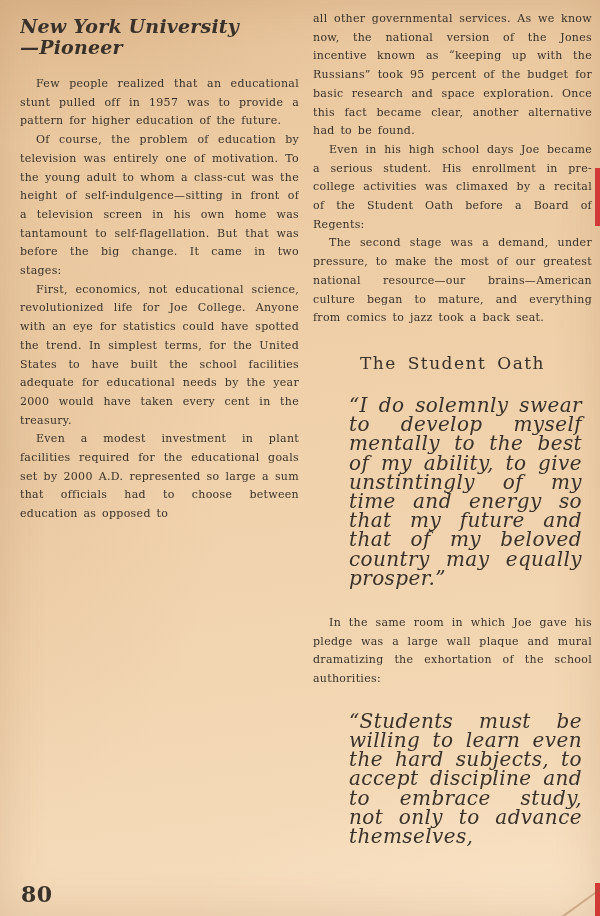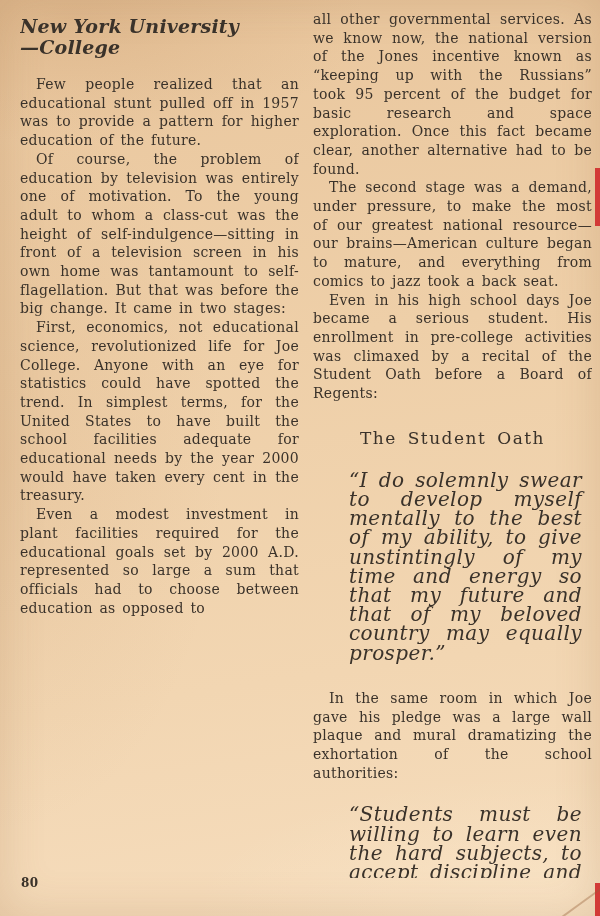--- a/index.html
+++ b/index.html
@@ -17,21 +17,21 @@
     box-shadow: inset 0 0 46px rgba(140,92,44,0.20);
     color: var(--ink, #3a322a);
   }
   .content {
     position:absolute; top:10px; left:20px; right:8px; bottom:38px;
     display:flex; gap:14px; overflow:hidden;
   }
   .col { width:279px; overflow:hidden; }
   .body-text p {
     margin:0;
-    font-size:14px; line-height:18.7px;
+    font-size:11px; line-height:18.7px;
     text-align:justify;
     letter-spacing:0.3px; word-spacing:2px;
     text-indent:16px;
   }
   .body-text p.noindent { text-indent:0; }
   .article-heading {
     font-size:19px; line-height:21px; font-weight:bold; font-style:italic;
     margin:6px 0 17px 0; letter-spacing:0.2px;
   }
   .oath-heading {
@@ -40,22 +40,22 @@
   }
   .block-quote {
     font-style:italic;
     margin:0 10px 0 36px;
     font-size:20px; line-height:19.2px;
     text-align:justify; letter-spacing:0.4px; word-spacing:2px;
   }
   .mid-para { margin-top:26px !important; }
   .quote2 { margin-top:23px; }
   .footer-left {
-    position:absolute; left:21px; bottom:26px;
-    font-size:12px; font-weight:bold; letter-spacing:0.5px;
+    position:absolute; left:21px; bottom:9px;
+    font-size:22px; font-weight:bold; letter-spacing:0.5px;
   }
   .footer-right {
     position:absolute; right:20px; bottom:11px;
     font-family:"DejaVu Sans", sans-serif;
     font-size:15px; font-weight:bold; letter-spacing:1.8px; word-spacing:6px;
     color:#39322b;
   }
   .edge-mark {
     position:absolute; right:0; width:5px;
     background:var(--edge_mark, #d23a37);
@@ -72,32 +72,32 @@
 </head>
 <body>
 
 <div class="page">
 
   <div class="content">
 
     <div class="col body-text">
       <div class="article-heading">
         <div>New York University</div>
-        <div>—College</div>
+        <div>—Pioneer</div>
       </div>
       <p>Few people realized that an educational stunt pulled off in 1957 was to provide a pattern for higher education of the future.</p>
       <p>Of course, the problem of education by television was entirely one of motivation. To the young adult to whom a class-cut was the height of self-indulgence—sitting in front of a television screen in his own home was tantamount to self-flagellation. But that was before the big change. It came in two stages:</p>
       <p>First, economics, not educational science, revolutionized life for Joe College. Anyone with an eye for statistics could have spotted the trend. In simplest terms, for the United States to have built the school facilities adequate for educational needs by the year 2000 would have taken every cent in the treasury.</p>
       <p>Even a modest investment in plant facilities required for the educational goals set by 2000 A.D. represented so large a sum that officials had to choose between education as opposed to</p>
     </div>
 
     <div class="col body-text">
       <p class="noindent">all other governmental services. As we know now, the national version of the Jones incentive known as “keeping up with the Russians” took 95 percent of the budget for basic research and space exploration. Once this fact became clear, another alternative had to be found.</p>
+      <p>Even in his high school days Joe became a serious student. His enrollment in pre-college activities was climaxed by a recital of the Student Oath before a Board of Regents:</p>
       <p>The second stage was a demand, under pressure, to make the most of our greatest national resource—our brains—American culture began to mature, and everything from comics to jazz took a back seat.</p>
-      <p>Even in his high school days Joe became a serious student. His enrollment in pre-college activities was climaxed by a recital of the Student Oath before a Board of Regents:</p>
       <div class="oath-heading">The Student Oath</div>
       <div class="block-quote">“I do solemnly swear to develop myself mentally to the best of my ability, to give unstintingly of my time and energy so that my future and that of my beloved country may equally prosper.”</div>
       <p class="mid-para">In the same room in which Joe gave his pledge was a large wall plaque and mural dramatizing the exhortation of the school authorities:</p>
       <div class="block-quote quote2">“Students must be willing to learn even the hard subjects, to accept discipline and to embrace study, not only to advance themselves,</div>
     </div>
 
   </div>
 
   <div class="footer-left">80</div>
 

